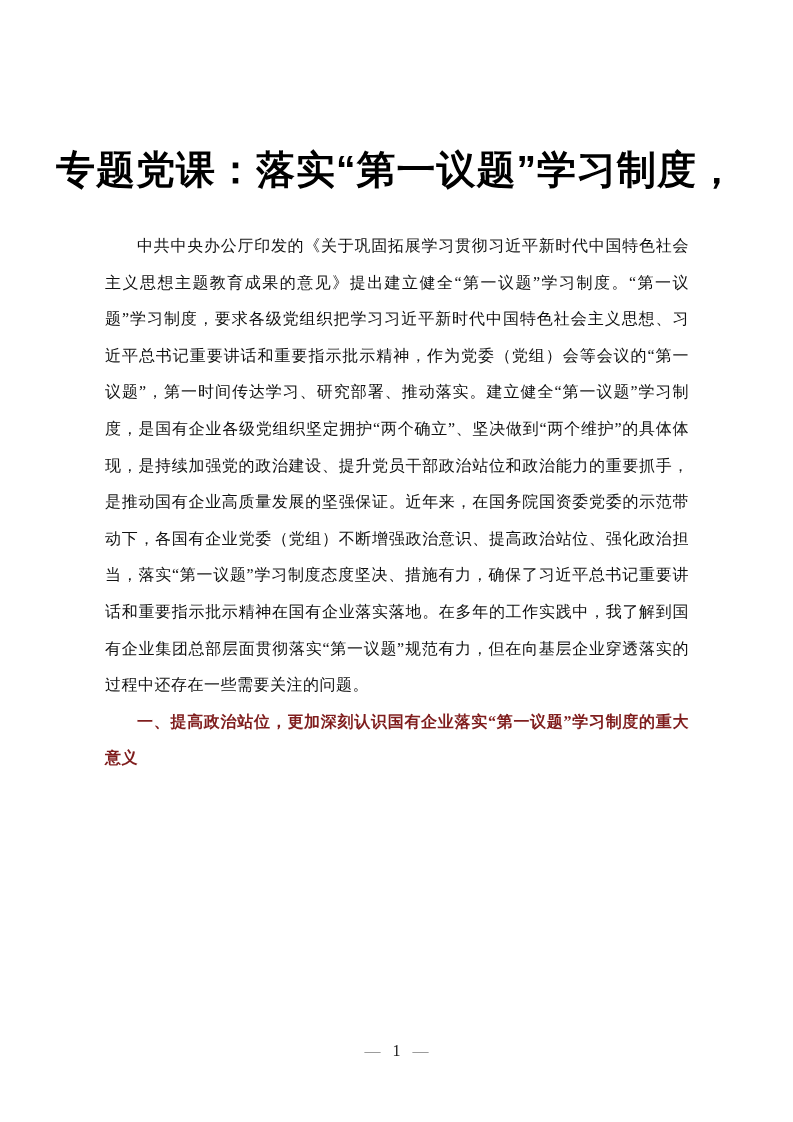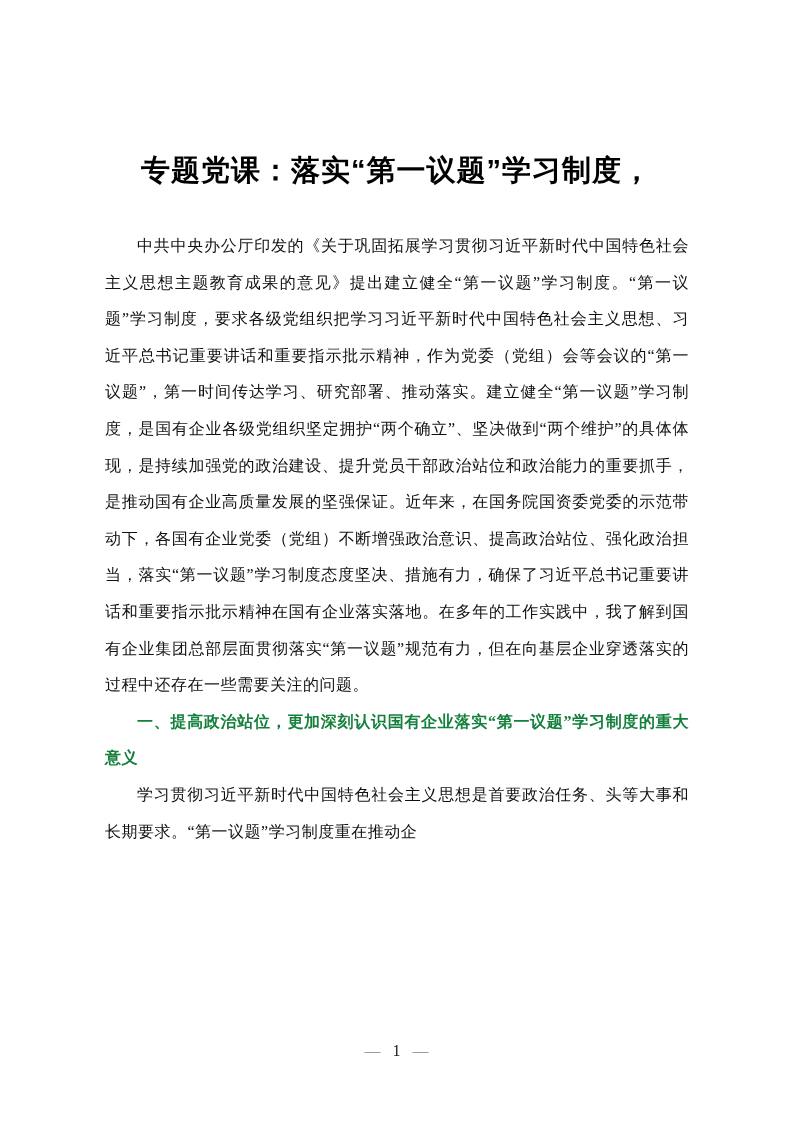--- a/index.html
+++ b/index.html
@@ -15,21 +15,21 @@
     box-sizing: border-box;
     padding-top: 148px;
     overflow: hidden;
     color: #000000;
     font-family: "Liberation Serif", "DejaVu Serif", serif;
   }
   .doc-title {
     margin: 0 56px;
     font-family: "Liberation Sans", "DejaVu Sans", sans-serif;
     font-weight: bold;
-    font-size: 29px;
+    font-size: 39px;
     line-height: 44px;
     text-align: center;
     letter-spacing: 1px;
     color: #000000;
   }
   .doc-title .title-line {
     display: block;
   }
   .doc-body {
     margin: 36px 104px 0 105px;
@@ -40,21 +40,21 @@
     letter-spacing: 0.5px;
     color: #111111;
   }
   .doc-body p {
     margin: 0;
     padding: 0;
     text-indent: 2em;
   }
   .doc-body p.section-heading {
     font-weight: bold;
-    color: #15803d;
+    color: #7f1d1d;
   }
   .page-footer {
     position: absolute;
     left: 0;
     right: 0;
     bottom: 62px;
     text-align: center;
     font-size: 16px;
     line-height: 18px;
     color: #1a1a1a;
@@ -73,20 +73,19 @@
 
 <div class="page">
 
   <h1 class="doc-title">
     <span class="title-line">专题党课：落实“第一议题”学习制度，</span>
   </h1>
 
   <div class="doc-body">
     <p>中共中央办公厅印发的《关于巩固拓展学习贯彻习近平新时代中国特色社会主义思想主题教育成果的意见》提出建立健全“第一议题”学习制度。“第一议题”学习制度，要求各级党组织把学习习近平新时代中国特色社会主义思想、习近平总书记重要讲话和重要指示批示精神，作为党委（党组）会等会议的“第一议题”，第一时间传达学习、研究部署、推动落实。建立健全“第一议题”学习制度，是国有企业各级党组织坚定拥护“两个确立”、坚决做到“两个维护”的具体体现，是持续加强党的政治建设、提升党员干部政治站位和政治能力的重要抓手，是推动国有企业高质量发展的坚强保证。近年来，在国务院国资委党委的示范带动下，各国有企业党委（党组）不断增强政治意识、提高政治站位、强化政治担当，落实“第一议题”学习制度态度坚决、措施有力，确保了习近平总书记重要讲话和重要指示批示精神在国有企业落实落地。在多年的工作实践中，我了解到国有企业集团总部层面贯彻落实“第一议题”规范有力，但在向基层企业穿透落实的过程中还存在一些需要关注的问题。</p>
     <p class="section-heading">一、提高政治站位，更加深刻认识国有企业落实“第一议题”学习制度的重大意义</p>
-    <p>学习贯彻习近平新时代中国特色社会主义思想是首要政治任务、头等大事和长期要求。“第一议题”学习制度重在推动企</p>
   </div>
 
   <div class="page-footer">
     <span class="footer-dash">—</span><span class="page-number">1</span><span class="footer-dash">—</span>
   </div>
 
 </div>
 
 </body></html>

